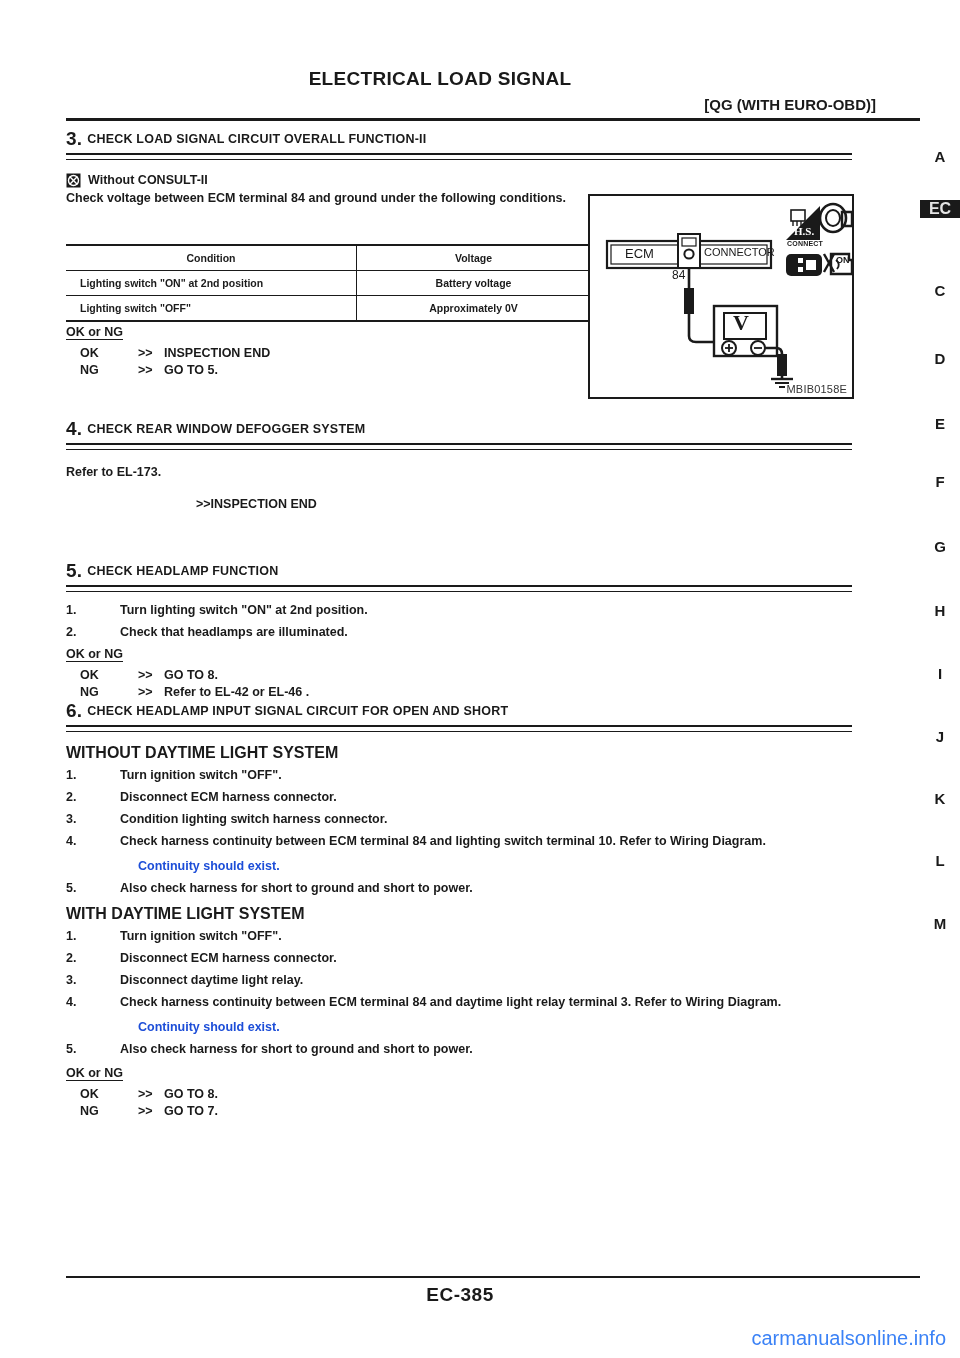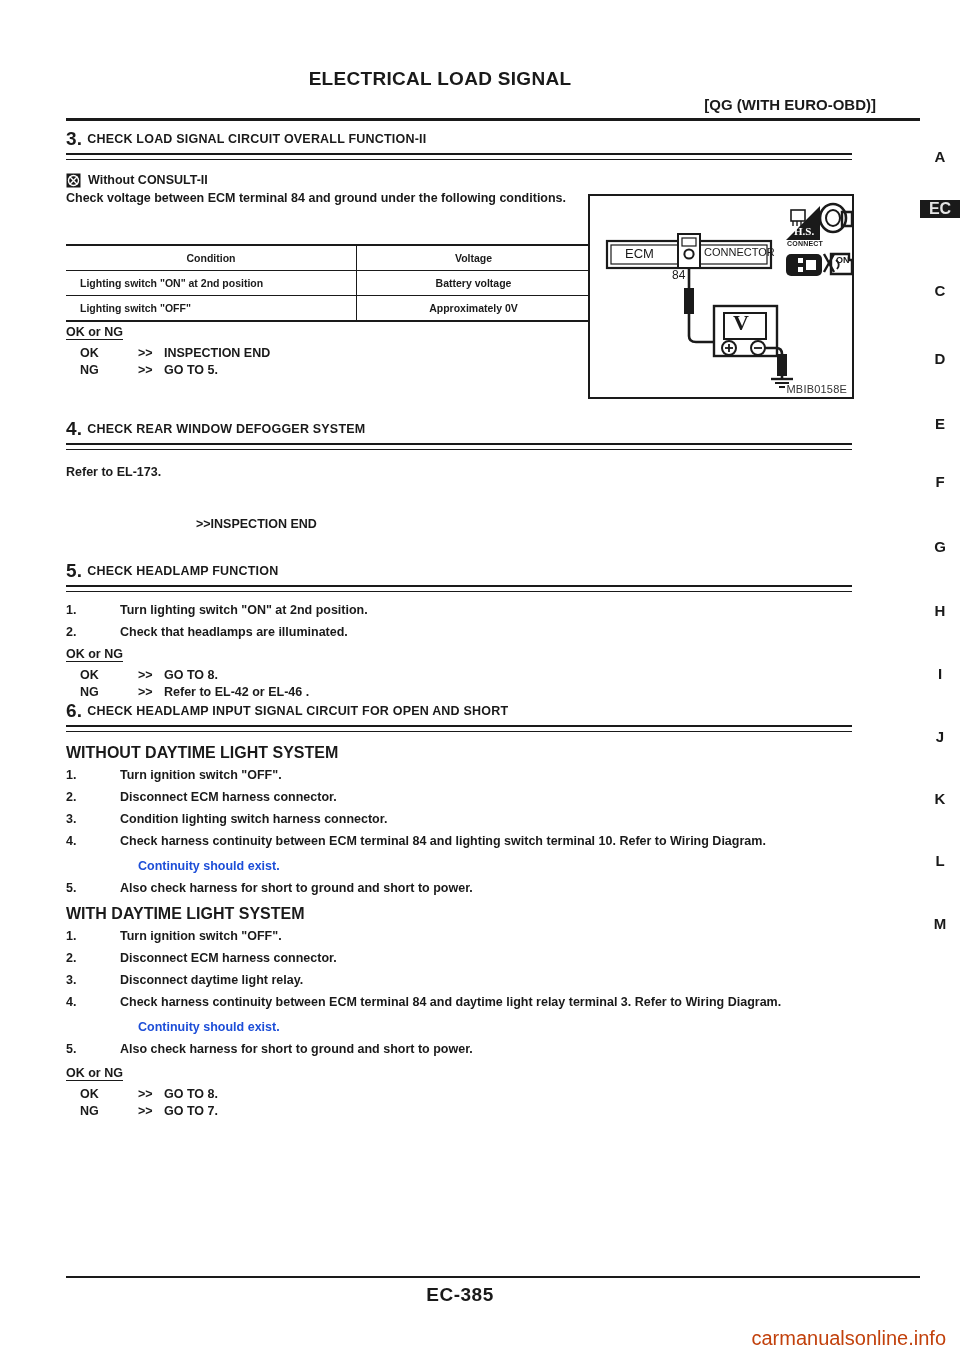--- a/index.html
+++ b/index.html
@@ -89,21 +89,21 @@
     font-family:"Liberation Sans",sans-serif;letter-spacing:.2px;
   }
   .fig-svg{position:absolute;left:0;top:0;}
   
   #footer-rule{position:absolute;left:66px;top:1276px;width:854px;height:2px;background:#1a1a1a;}
   #page-num{
     position:absolute;left:0;top:1284px;width:920px;text-align:center;
     font-weight:bold;font-size:19px;letter-spacing:.5px;
   }
   #watermark{
-    position:absolute;right:14px;bottom:8px;font-size:20px;color:#c2410c;
+    position:absolute;right:14px;bottom:8px;font-size:20px;color:#3b82f6;
     font-family:"Liberation Sans",sans-serif;
     text-align:center;
   }
 </style>
 </head>
 <body>
 
 <div id="page-head">
   <div id="doc-title">ELECTRICAL LOAD SIGNAL</div>
   <div id="doc-subtitle">[QG (WITH EURO-OBD)]</div>
@@ -239,21 +239,21 @@
   <div style="position:absolute;left:246px;top:19px;font-size:9px;font-weight:bold;margin-top:40px;">ON</div>
   <div id="fig-caption">MBIB0158E</div>
 </div>
 
 <div class="step" style="top:418px;">
   <div class="step-title">
     <span class="num">4.</span><span>CHECK REAR WINDOW DEFOGGER SYSTEM</span>
   </div>
   <div class="dbl-rule"></div>
   <div class="body-txt" style="margin-top:14px;">Refer to EL-173.</div>
-  <div class="arrow-only" style="margin-top:36px;">
+  <div class="arrow-only" style="margin-top:16px;">
     <span class="arrow">&gt;&gt;</span><span>INSPECTION END</span>
   </div>
 </div>
 
 <div class="step" style="top:560px;">
   <div class="step-title">
     <span class="num">5.</span><span>CHECK HEADLAMP FUNCTION</span>
   </div>
   <div class="dbl-rule"></div>
   <ol class="proc" style="margin-top:9px;">

